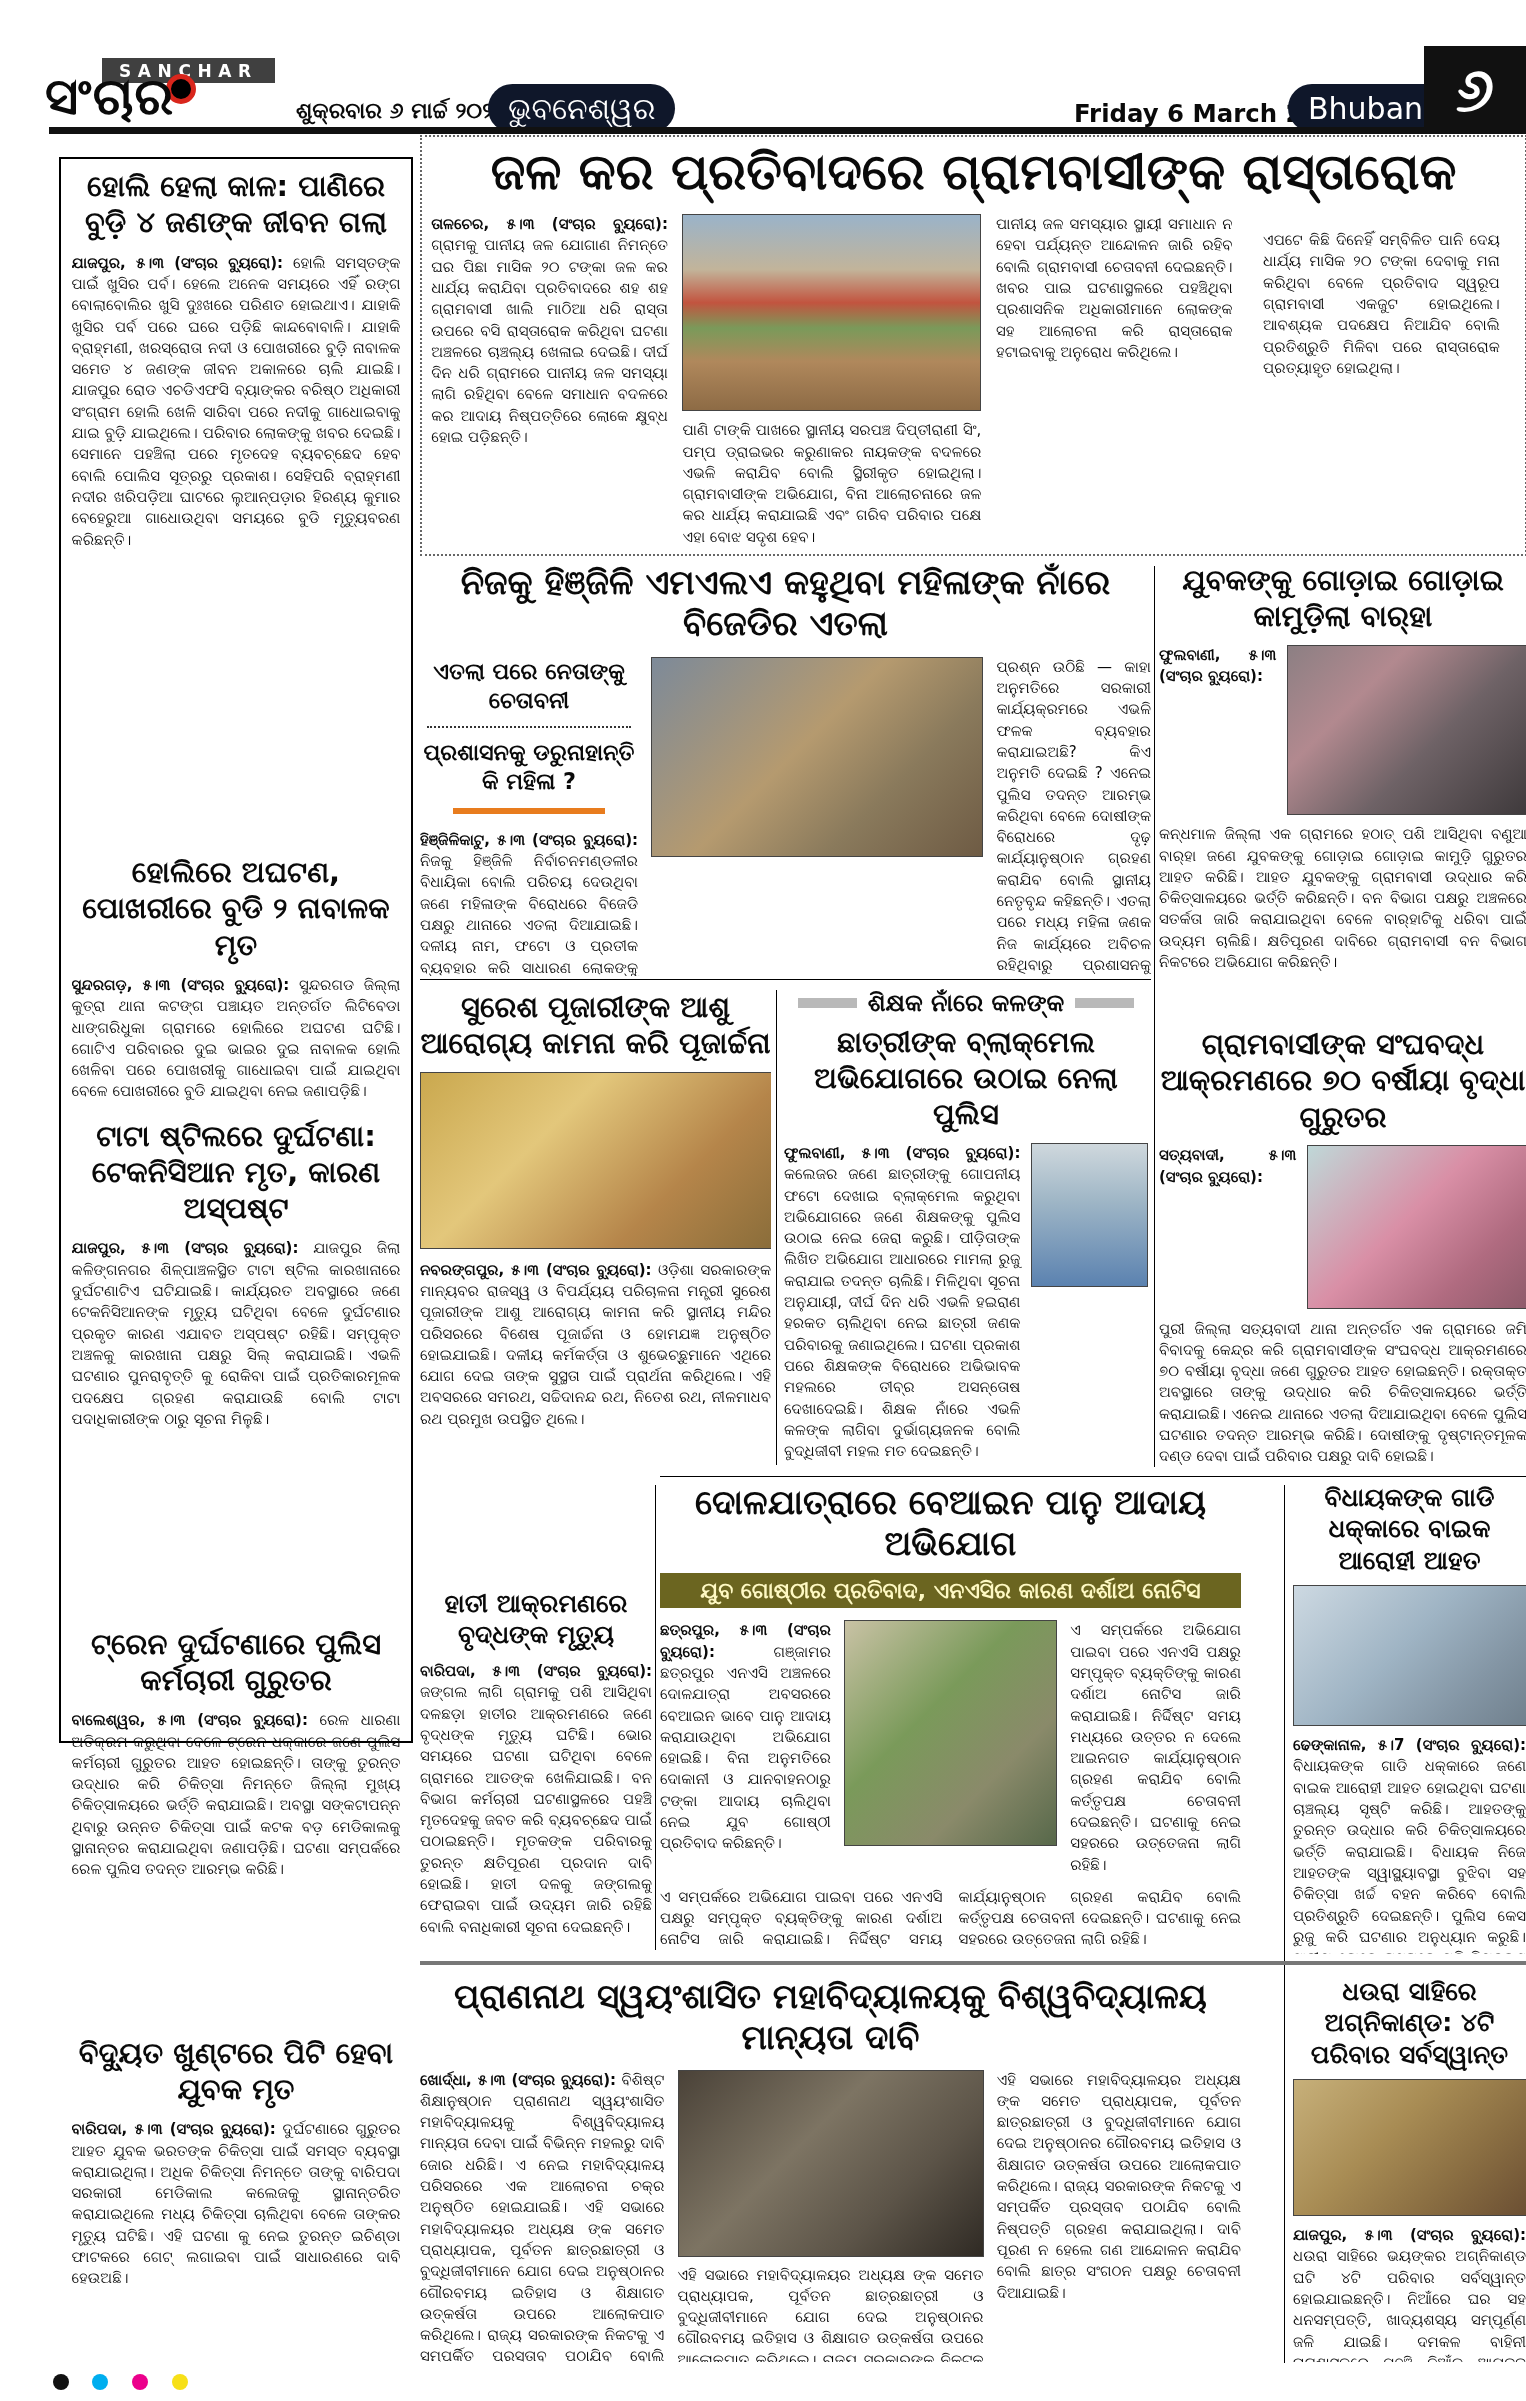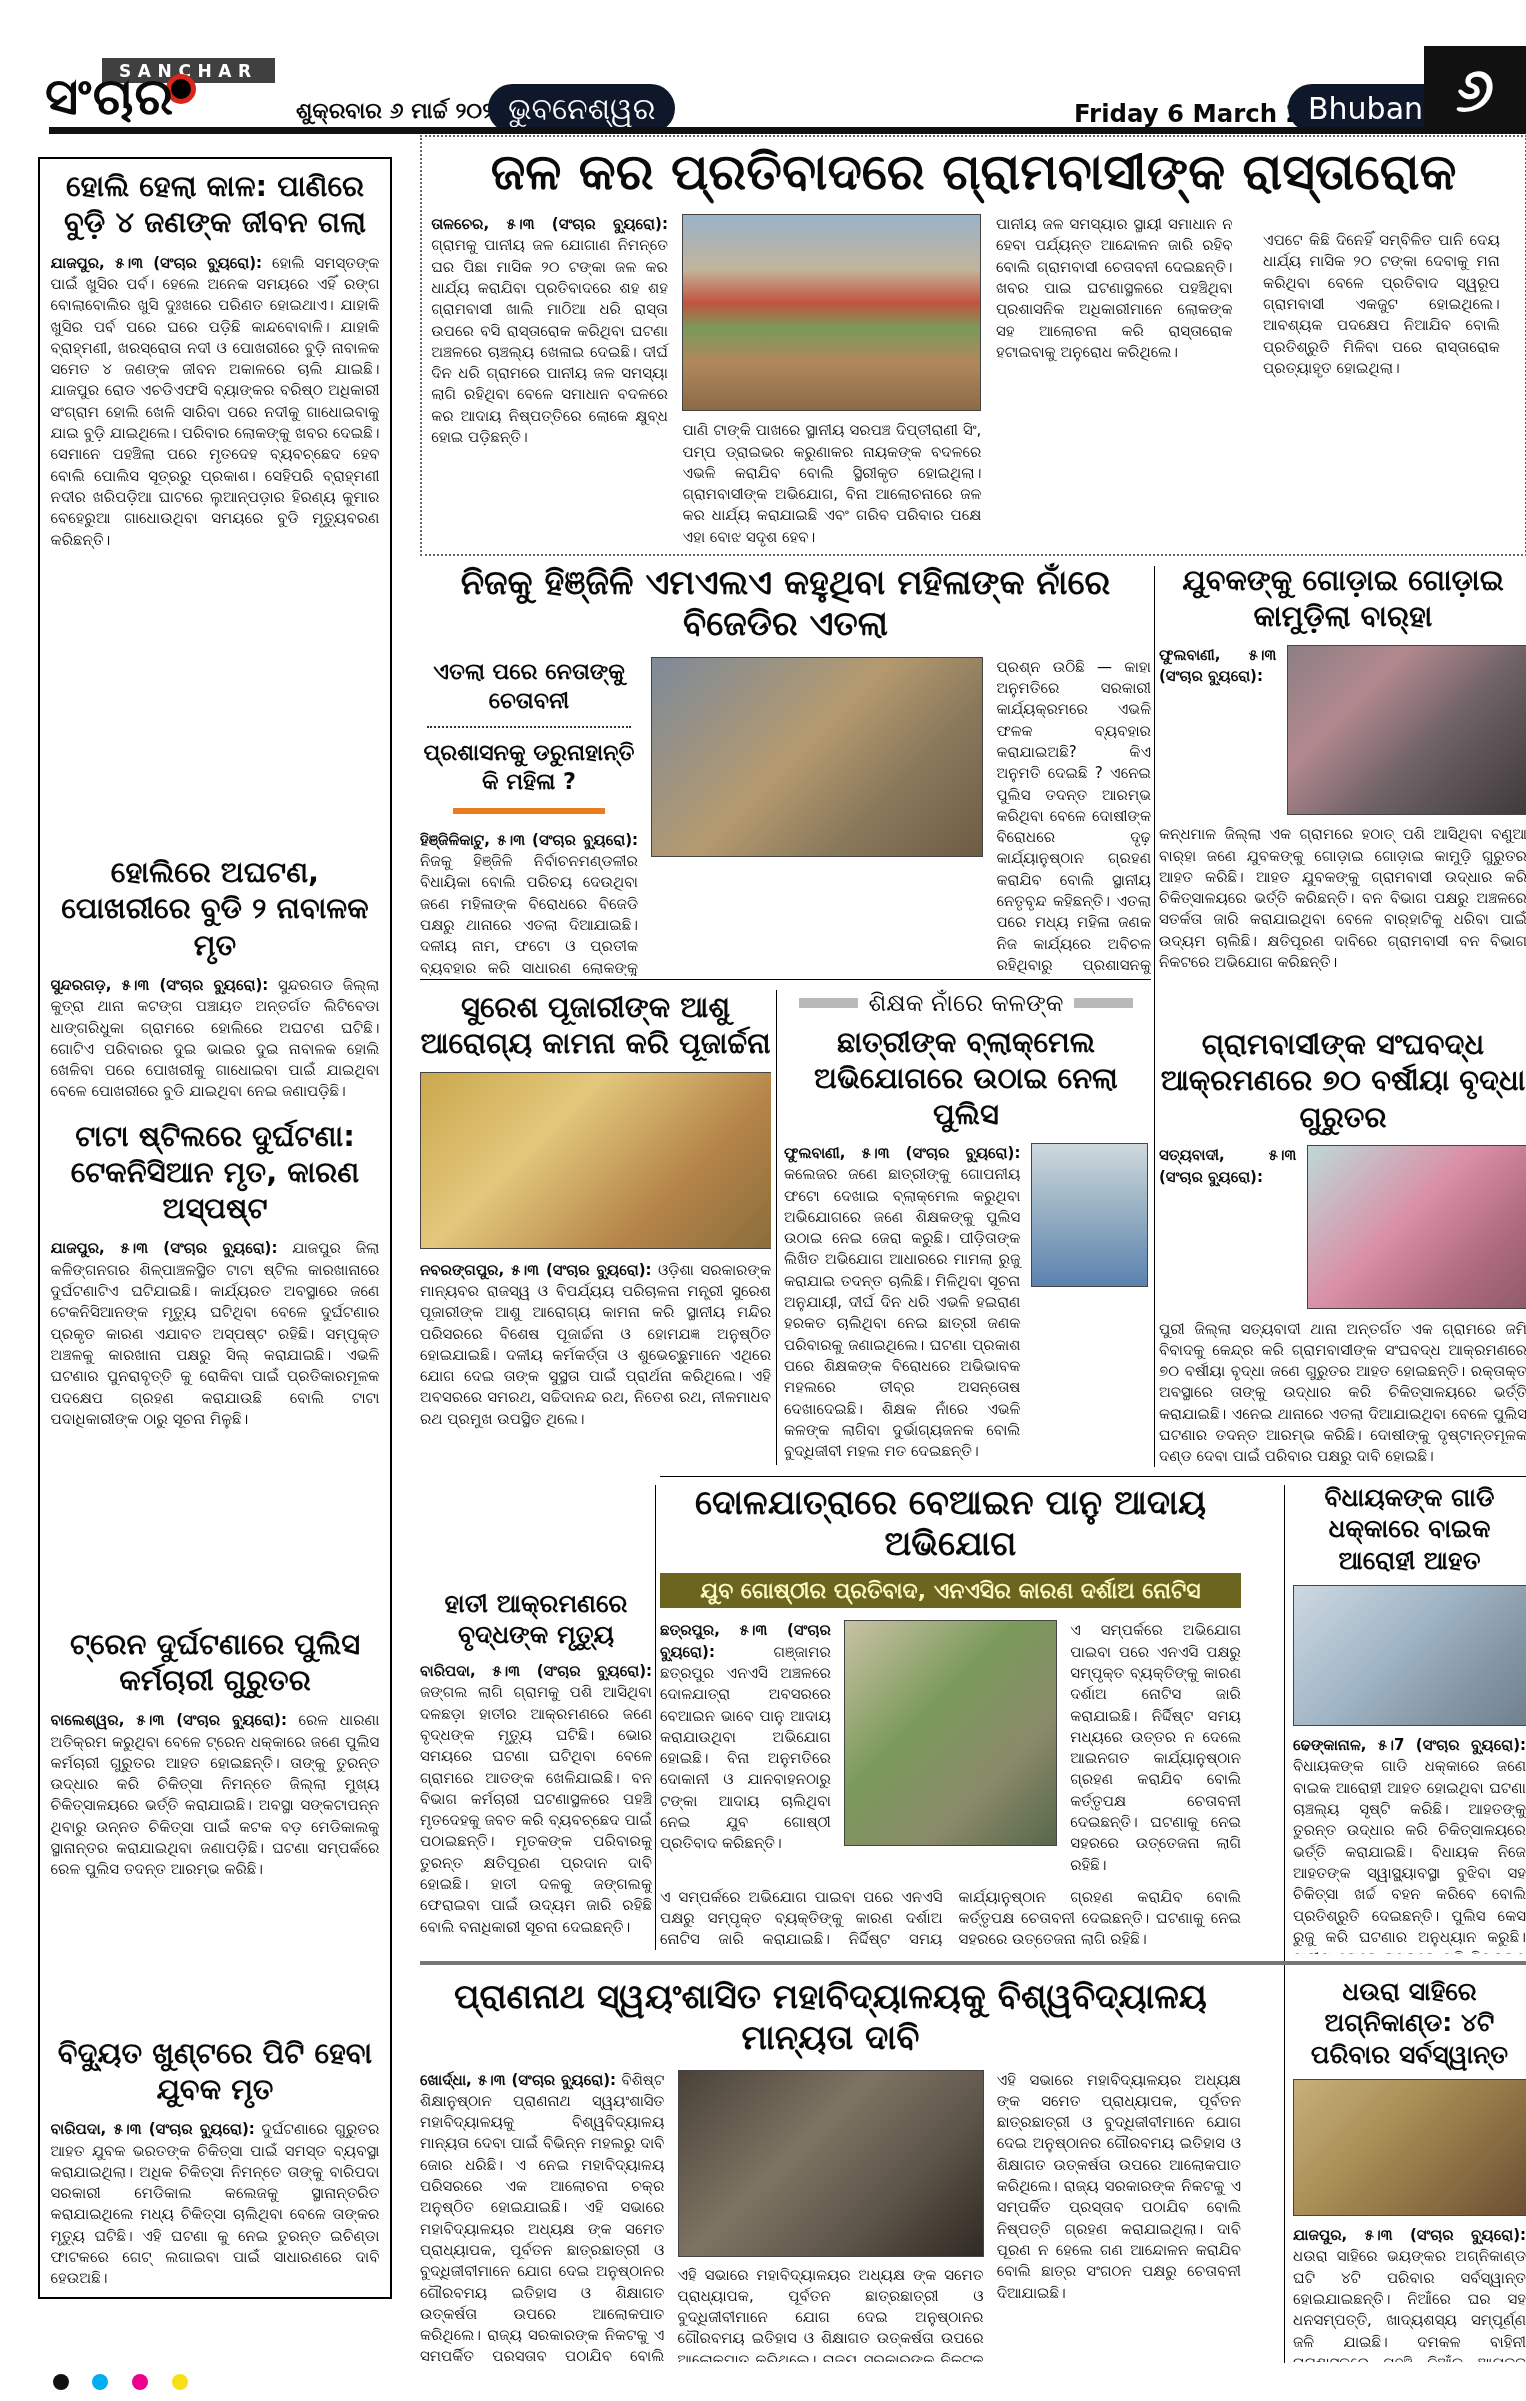--- a/index.html
+++ b/index.html
@@ -33,21 +33,21 @@
   .dateline{font-weight:bold;}
   .two-col{column-count:2;column-gap:16px;}
   .story{overflow:hidden;}
   
   .photo{border:0.7px solid #444;}
   
   .sub-box{text-align:center;font-weight:bold;font-size:22.4px;line-height:1.3;}
   .dot-div{border-top:2.6px dotted #333;margin:10.6px 6.6px;}
   .orange-bar{height:5.3px;background:#e87c1e;width:70%;margin:12px auto 0;}
   .kicker{display:flex;align-items:center;gap:10.6px;justify-content:center;
-          font-size:24px;font-weight:normal;}
+          font-size:24px;font-weight:bold;}
   .kicker .dash{flex:0 0 59px;height:10.6px;background:#b9b9b9;}
   .olive-bar{background:#6b6520;color:#fef9c3;font-size:22px;font-weight:bold;
              text-align:center;padding:5.3px 2.6px;}
   .reg-dot{position:absolute;width:16px;height:16px;border-radius:50%;bottom:10.6px;}
   .lead-box{border:2px dotted #666;}
   .leftcol{border:2.6px solid #000;}
 </style>
 </head>
 <body>
 
@@ -58,21 +58,21 @@
     <div class="logo-dot"></div>
     <div class="logo-odia">ସଂଚାର</div>
     <div class="mast-date-od">ଶୁକ୍ରବାର ୬ ମାର୍ଚ୍ଚ ୨୦୨୬</div>
     <div class="city-pill" style="left:488px;top:84px;">ଭୁବନେଶ୍ୱର</div>
     <div class="mast-date-en">Friday 6 March 2026</div>
     <div class="city-pill" style="left:1288px;top:84px;">Bhubaneswar</div>
     <div class="pagenum-box">୬</div>
     <div class="mast-rule"></div>
   </div>
 
-  <div class="abs leftcol" style="left:38px;top:157px;width:354px;height:2142px;padding:9.2px 10.6px;box-sizing:border-box;">
+  <div class="abs leftcol" style="left:59px;top:157px;width:354px;height:1586px;padding:9.2px 10.6px;box-sizing:border-box;">
 
     <div class="story" style="min-height:686px;">
       <div class="hl-md">ହୋଲି ହେଲା କାଳ: ପାଣିରେ ବୁଡ଼ି ୪ ଜଣଙ୍କ ଜୀବନ ଗଲା</div>
       <p class="body-txt" style="margin-top:12px;">
         <span class="dateline">ଯାଜପୁର, ୫।୩ (ସଂଚାର ବ୍ୟୁରୋ):</span>
         <span>ହୋଲି ସମସ୍ତଙ୍କ ପାଇଁ ଖୁସିର ପର୍ବ। ହେଲେ ଅନେକ ସମୟରେ ଏହିଁ ରଙ୍ଗ ବୋଲାବୋଲିର ଖୁସି ଦୁଃଖରେ ପରିଣତ ହୋଇଥାଏ। ଯାହାକି ଖୁସିର ପର୍ବ ପରେ ଘରେ ପଡ଼ିଛି କାନ୍ଦବୋବାଳି। ଯାହାକି ବ୍ରାହ୍ମଣୀ, ଖରସ୍ରୋତା ନଦୀ ଓ ପୋଖରୀରେ ବୁଡ଼ି ନାବାଳକ ସମେତ ୪ ଜଣଙ୍କ ଜୀବନ ଅକାଳରେ ଚାଲି ଯାଇଛି। ଯାଜପୁର ରୋଡ ଏଚଡିଏଫସି ବ୍ୟାଙ୍କର ବରିଷ୍ଠ ଅଧିକାରୀ ସଂଗ୍ରାମ ହୋଲି ଖେଳି ସାରିବା ପରେ ନଦୀକୁ ଗାଧୋଇବାକୁ ଯାଇ ବୁଡ଼ି ଯାଇଥିଲେ। ପରିବାର ଲୋକଙ୍କୁ ଖବର ଦେଇଛି। ସେମାନେ ପହଞ୍ଚିଲା ପରେ ମୃତଦେହ ବ୍ୟବଚ୍ଛେଦ ହେବ ବୋଲି ପୋଲିସ ସୂତ୍ରରୁ ପ୍ରକାଶ। ସେହିପରି ବ୍ରାହ୍ମଣୀ ନଦୀର ଖରିପଡ଼ିଆ ଘାଟରେ ଲୁଆନ୍‌ପଡ଼ାର ହିରଣ୍ୟ କୁମାର ବେହେରୁଆ ଗାଧୋଉଥିବା ସମୟରେ ବୁଡି ମୃତ୍ୟୁବରଣ କରିଛନ୍ତି।</span>
       </p>
     </div>
 
     <div class="story" style="min-height:247px;">

